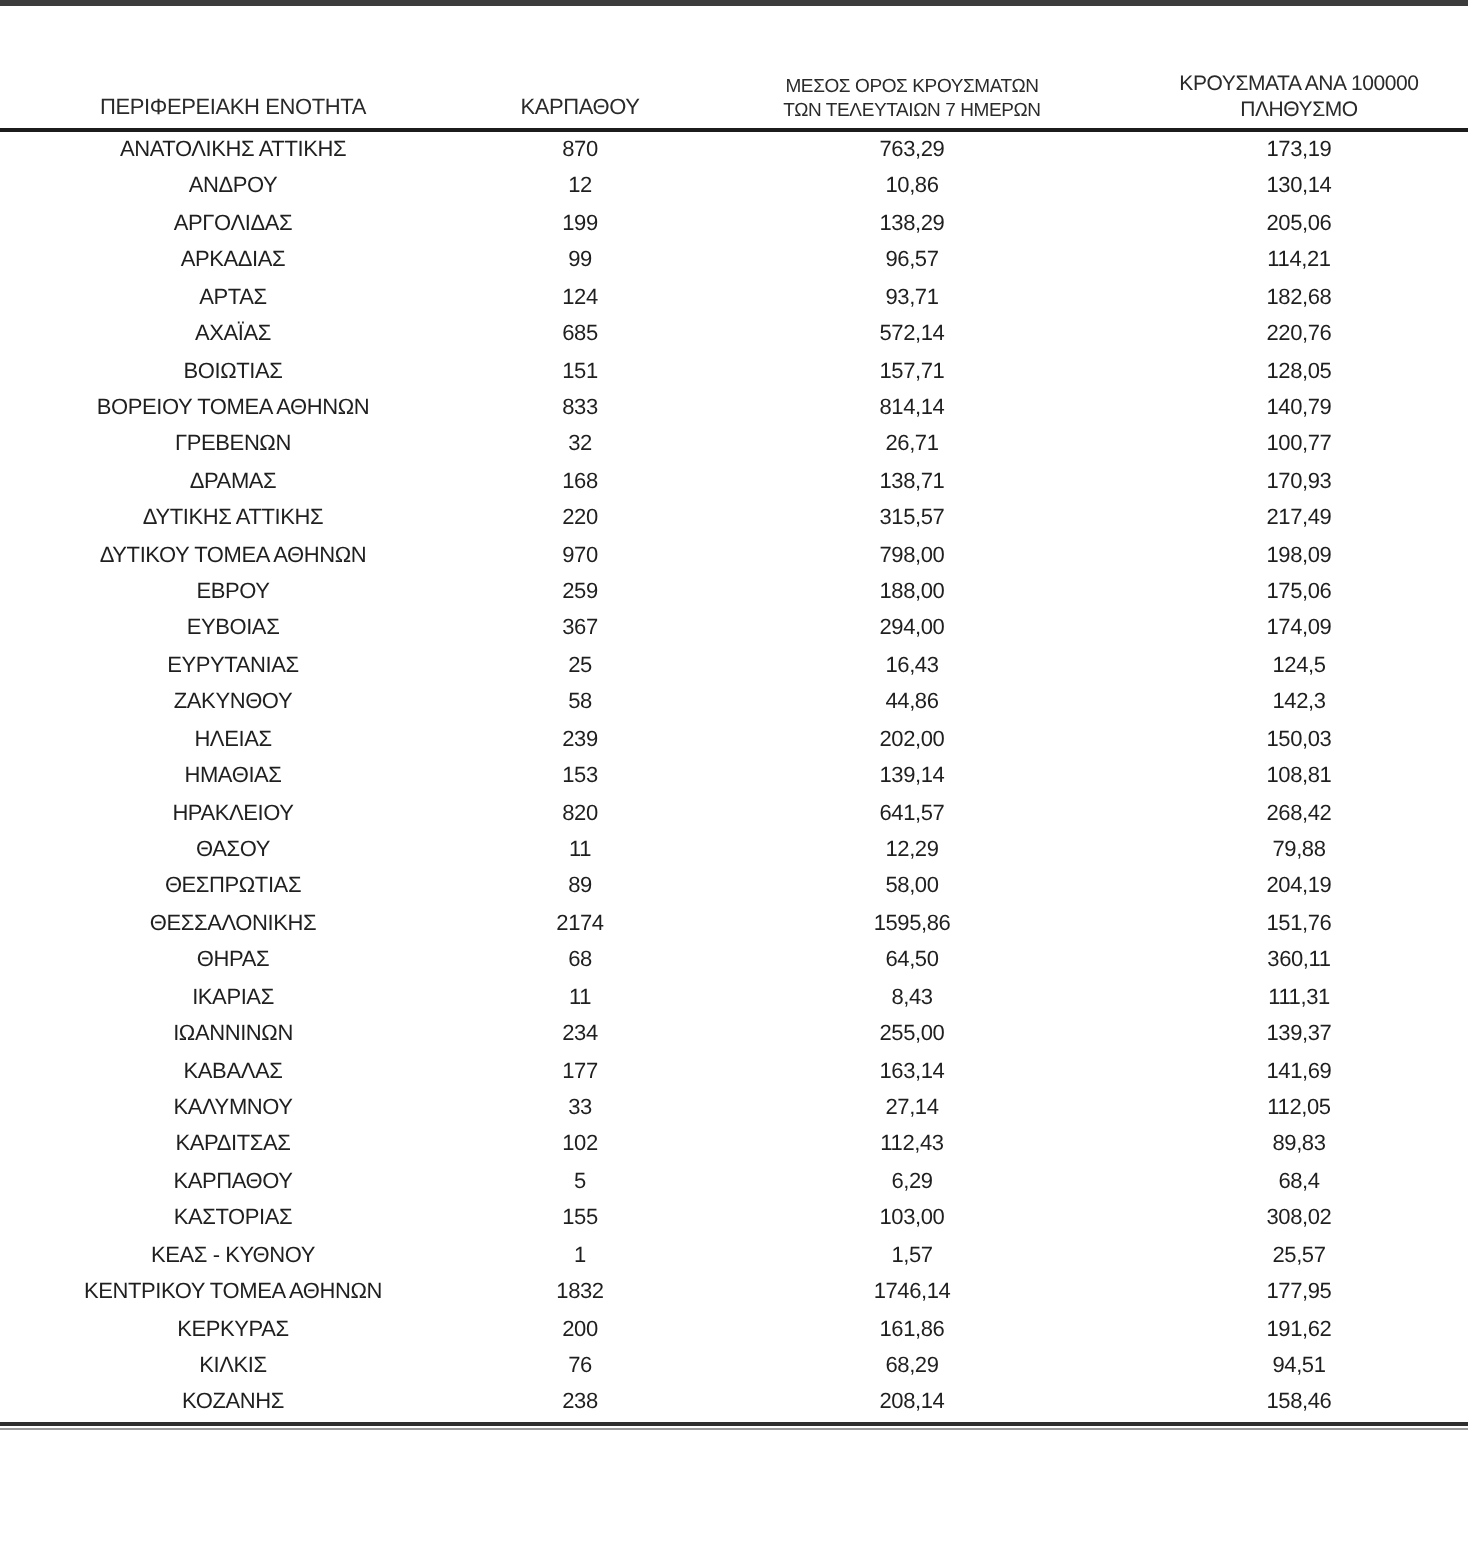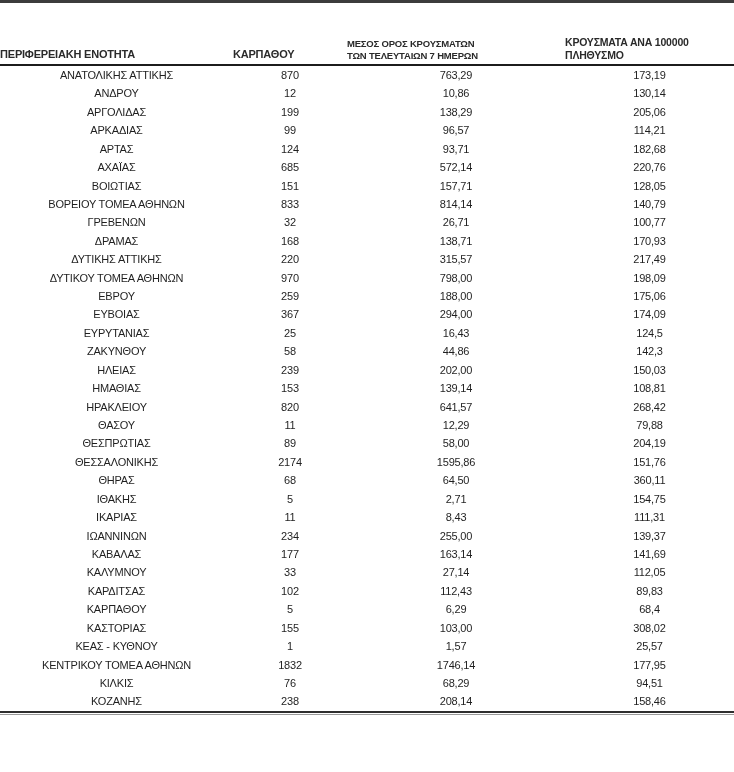--- a/index.html
+++ b/index.html
@@ -30,22 +30,22 @@
     border-collapse: collapse;
     table-layout: fixed;
   }
   col.c1 { width: 233px; }
   col.c2 { width: 114px; }
   col.c3 { width: 218px; }
   col.c4 { width: 169px; }
   thead th {
     height: 58px;
     vertical-align: bottom;
-    font-weight: bold;
-    text-align: left;
+    font-weight: normal;
+    text-align: center;
     padding: 0 0 3px 0;
     border-bottom: 2px solid #1c1c1c;
     font-size: 11px;
     line-height: 13px;
     letter-spacing: -0.2px;
     color: #2a2a2a;
   }
   thead th.small-hdr {
     font-size: 9.5px;
     line-height: 11.5px;
@@ -240,26 +240,20 @@
           <td>1595,86</td>
           <td>151,76</td>
         </tr>
         <tr>
           <td>ΘΗΡΑΣ</td>
           <td>68</td>
           <td>64,50</td>
           <td>360,11</td>
         </tr>
         <tr>
-          <td>ΙΘΑΚΗΣ</td>
-          <td>5</td>
-          <td>2,71</td>
-          <td>154,75</td>
-        </tr>
-        <tr>
           <td>ΙΚΑΡΙΑΣ</td>
           <td>11</td>
           <td>8,43</td>
           <td>111,31</td>
         </tr>
         <tr>
           <td>ΙΩΑΝΝΙΝΩΝ</td>
           <td>234</td>
           <td>255,00</td>
           <td>139,37</td>
@@ -298,20 +292,26 @@
           <td>ΚΕΑΣ - ΚΥΘΝΟΥ</td>
           <td>1</td>
           <td>1,57</td>
           <td>25,57</td>
         </tr>
         <tr>
           <td>ΚΕΝΤΡΙΚΟΥ ΤΟΜΕΑ ΑΘΗΝΩΝ</td>
           <td>1832</td>
           <td>1746,14</td>
           <td>177,95</td>
+        </tr>
+        <tr>
+          <td>ΚΕΡΚΥΡΑΣ</td>
+          <td>200</td>
+          <td>161,86</td>
+          <td>191,62</td>
         </tr>
         <tr>
           <td>ΚΙΛΚΙΣ</td>
           <td>76</td>
           <td>68,29</td>
           <td>94,51</td>
         </tr>
         <tr>
           <td>ΚΟΖΑΝΗΣ</td>
           <td>238</td>

